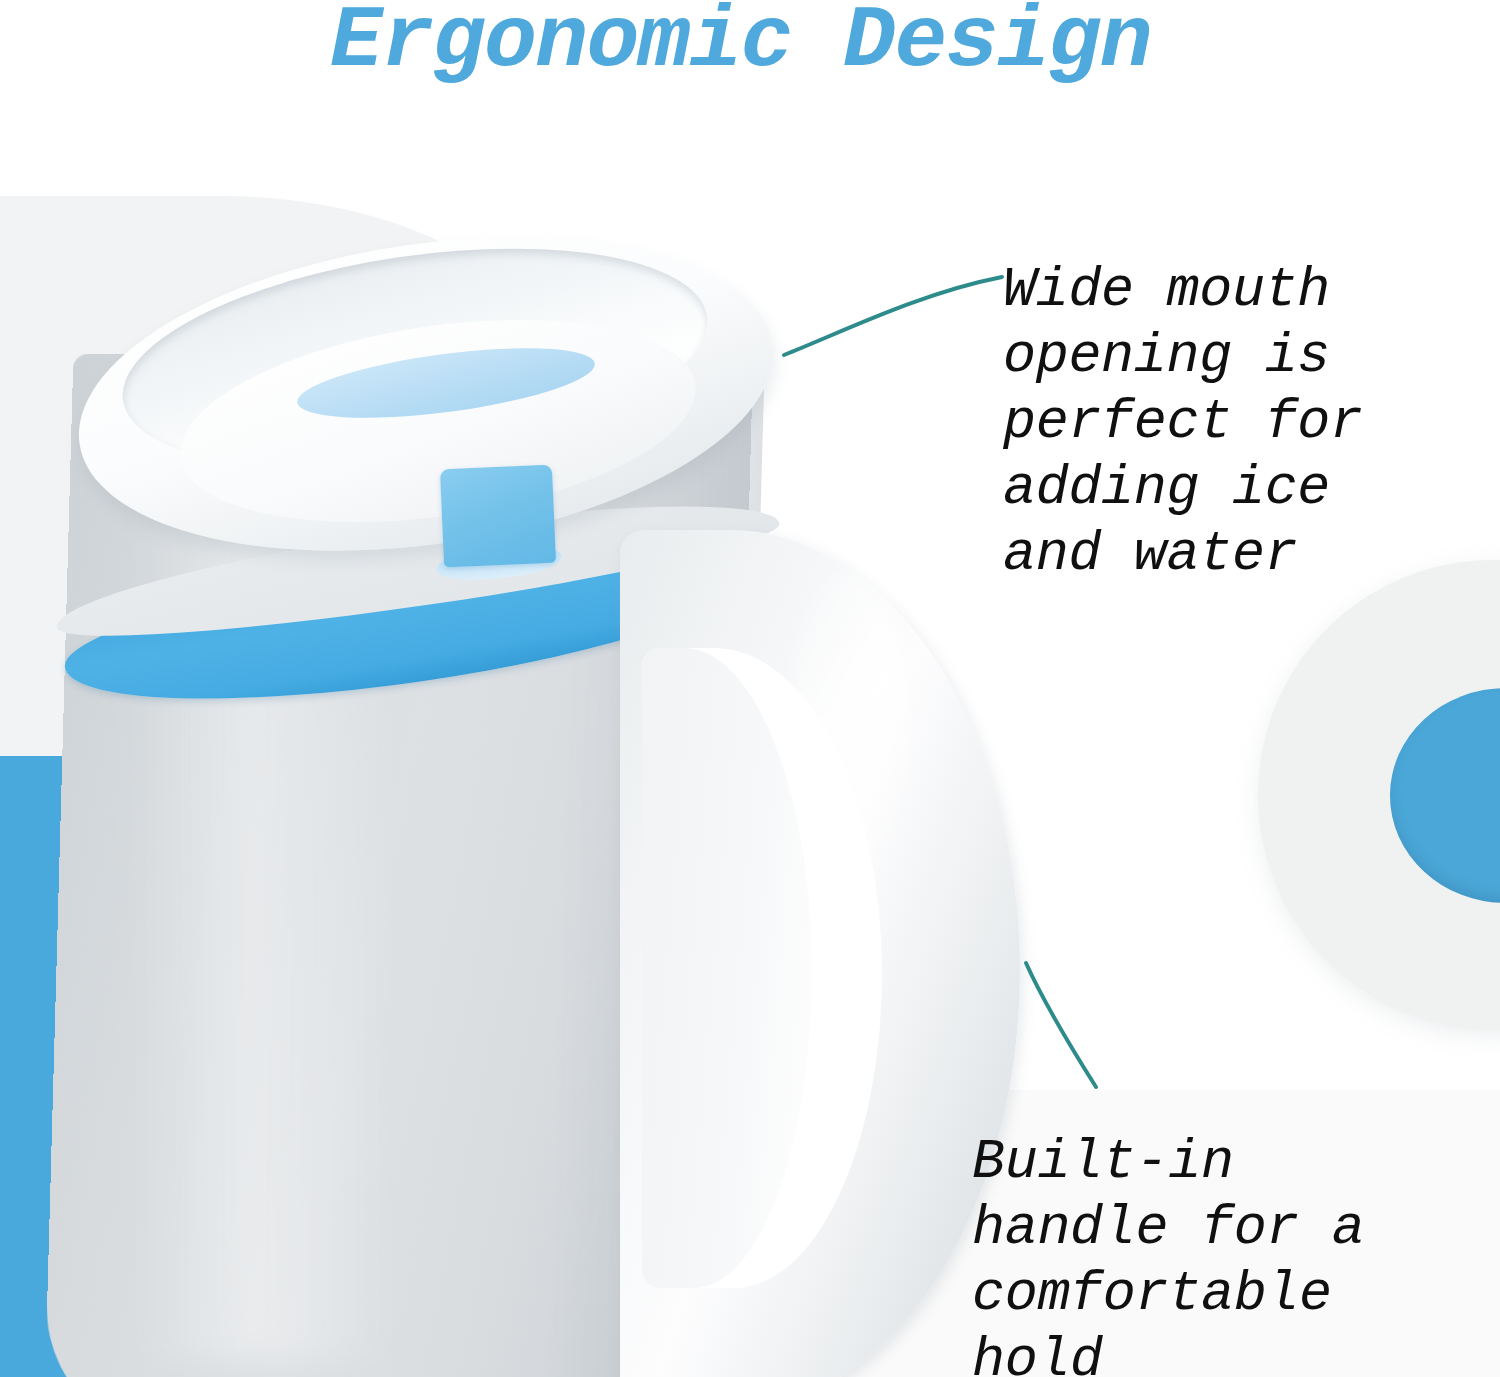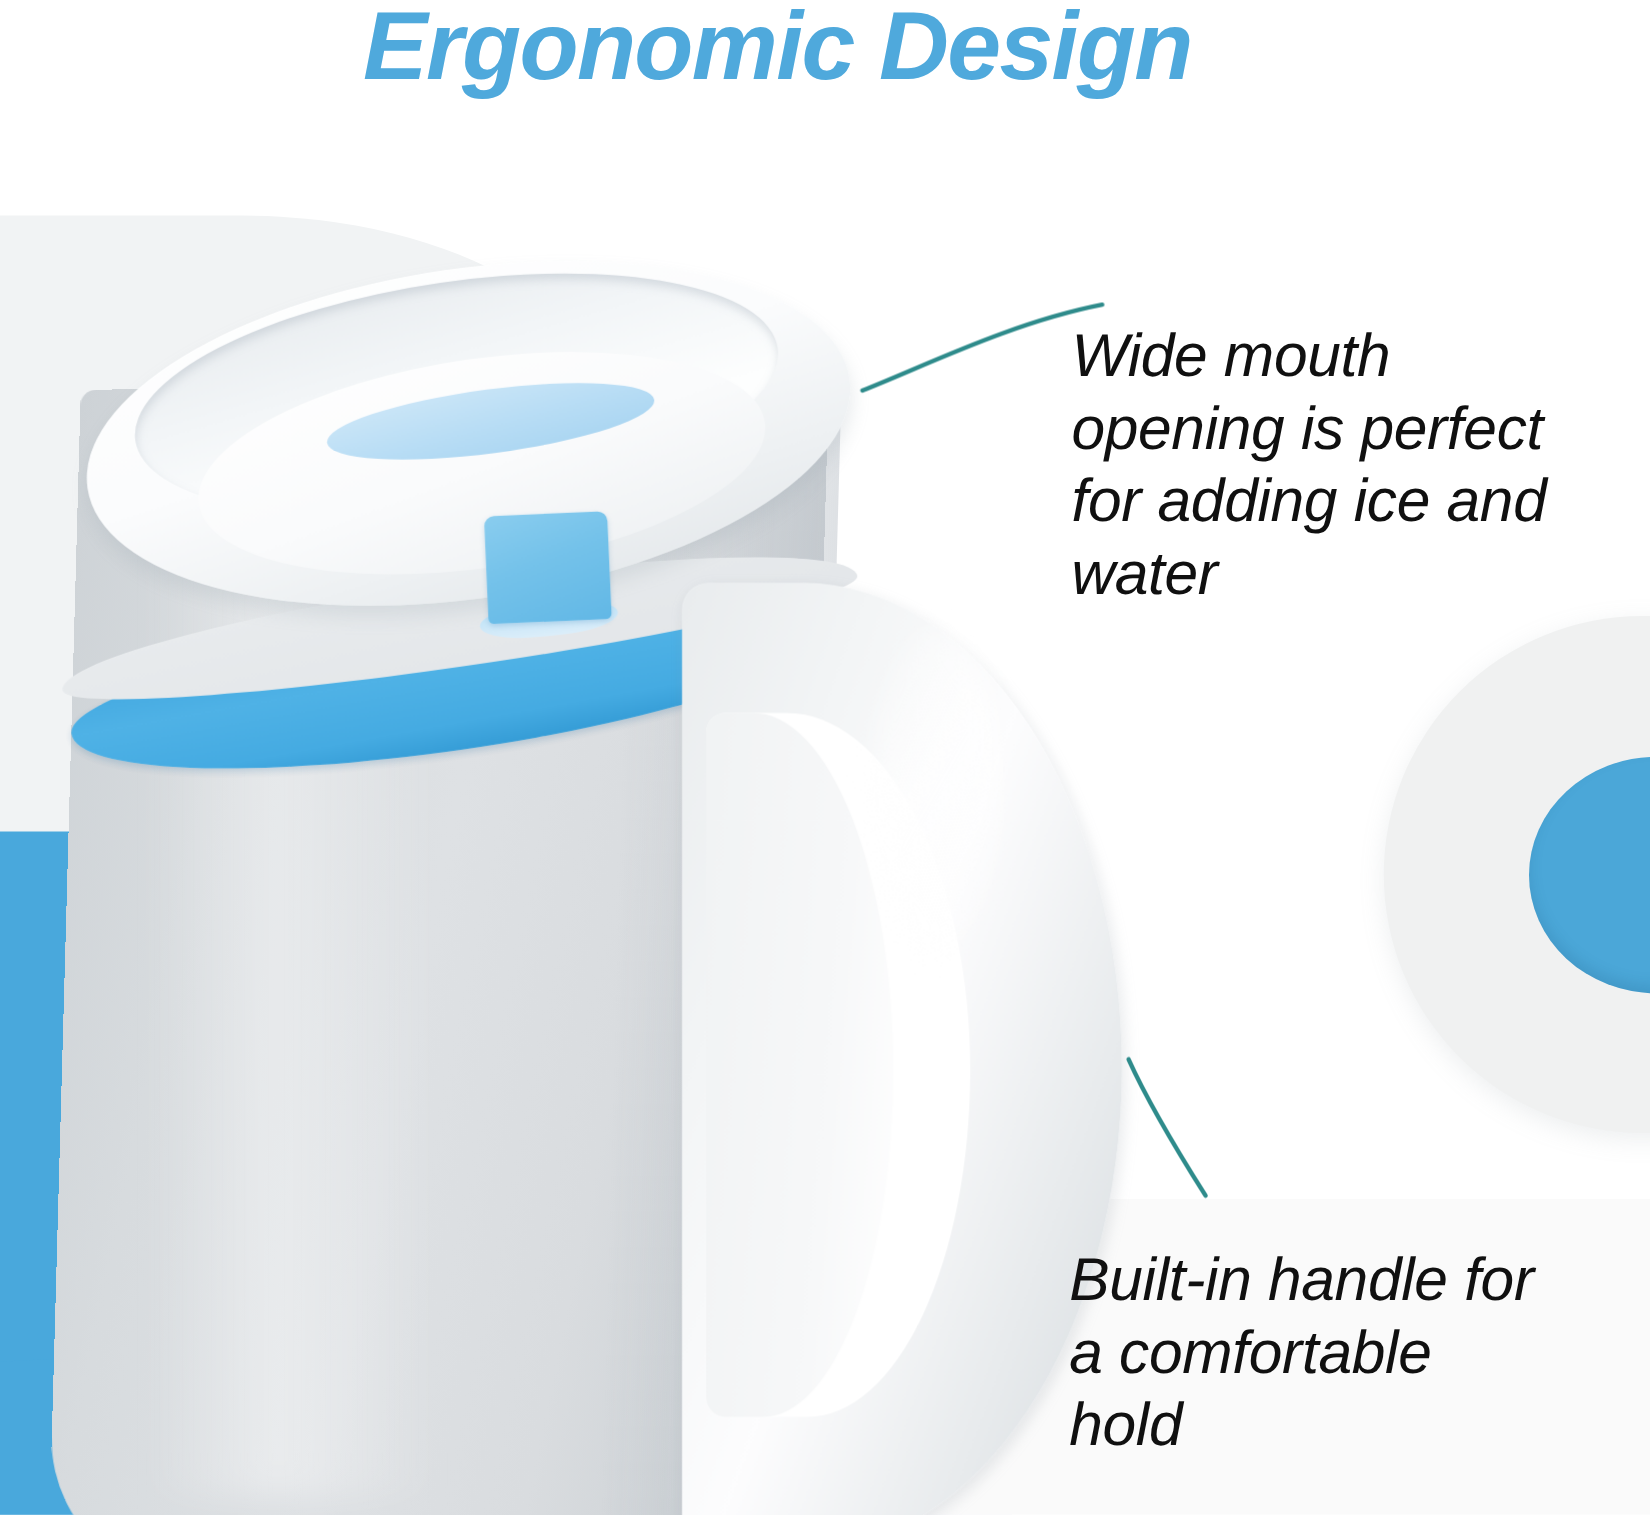--- a/index.html
+++ b/index.html
@@ -7,21 +7,21 @@
     margin: 0;
     padding: 0;
     background: #ffffff;
   }
   #stage {
     position: relative;
     width: 1500px;
     height: 1377px;
     background: #ffffff;
     overflow: hidden;
-    font-family: Liberation Sans, sans-serif;
+    font-family: Liberation Mono, monospace;
   }
 
   
   #title {
     position: absolute;
     left: 330px;
     top: -2px;
     width: 1000px;
     font-size: 88px;
     font-style: italic;
@@ -312,21 +312,21 @@
   
   .callout-text {
     position: absolute;
     font-style: italic;
     font-weight: 300;
     color: #101010;
     font-size: 55px;
     line-height: 66px;
     letter-spacing: -0.3px;
   }
-  #callout-1-text { left: 974px; top: 258px; width: 440px; margin-top: 32px; }
+  #callout-1-text { left: 1003px; top: 258px; width: 440px; }
   #callout-2-text { left: 972px; top: 1130px; width: 430px; }
 
   .leader { position: absolute; overflow: visible; }
   #leader-1 { left: 780px; top: 255px; width: 230px; height: 110px; }
   #leader-2 { left: 1000px; top: 945px; width: 150px; height: 160px; }
 
   .leader path {
     fill: none;
     stroke: #2E8B8B;
     stroke-width: 4;

